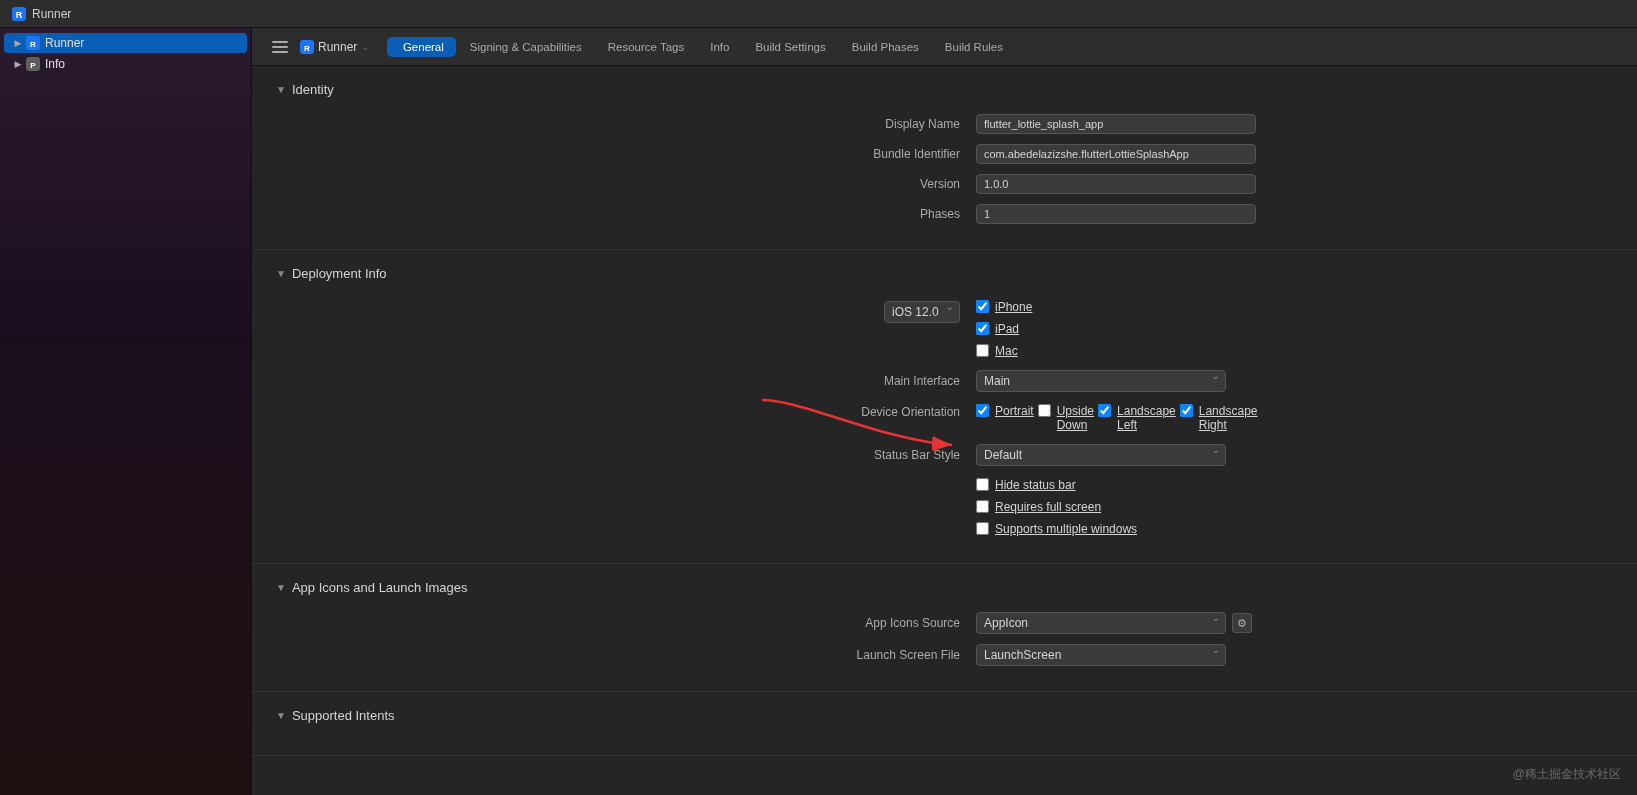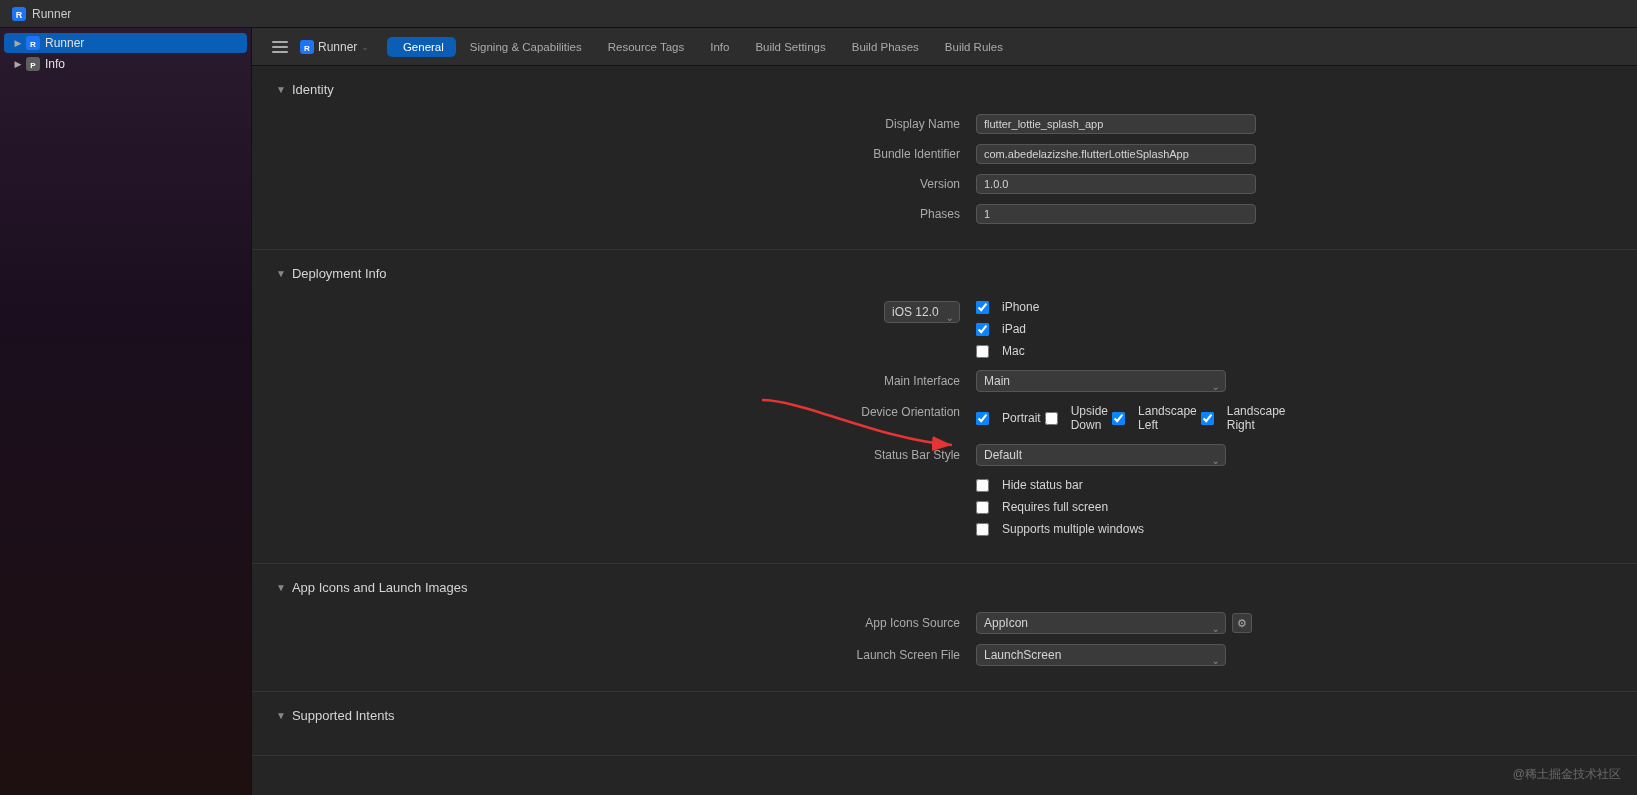--- a/index.html
+++ b/index.html
@@ -206,21 +206,21 @@
       border-radius: 4px;
       padding: 3px 7px;
       font-size: 11px;
       color: #d4d4d4;
       outline: none;
     }
 
     .select-wrapper {
       position: relative;
       display: inline-flex;
-      align-items: flex-end;
+      align-items: flex-start;
     }
     .select-input {
       appearance: none;
       background: #3a3a3a;
       border: 1px solid #555;
       border-radius: 4px;
       padding: 3px 24px 3px 7px;
       font-size: 12px;
       color: #d4d4d4;
       outline: none;
@@ -231,23 +231,24 @@
       position: absolute;
       right: 6px;
       pointer-events: none;
       color: #888;
       font-size: 10px;
     }
 
     
     .checkbox-row {
       display: flex;
-      align-items: center;
-      gap: 13px;
+      align-items: flex-start;
+      gap: 6px;
       padding: 2px 0;
+      text-decoration: underline;
     }
     .checkbox-row input[type="checkbox"] {
       width: 13px;
       height: 13px;
       accent-color: #0a84ff;
       cursor: pointer;
     }
     .checkbox-label {
       font-size: 12px;
       color: #d4d4d4;

